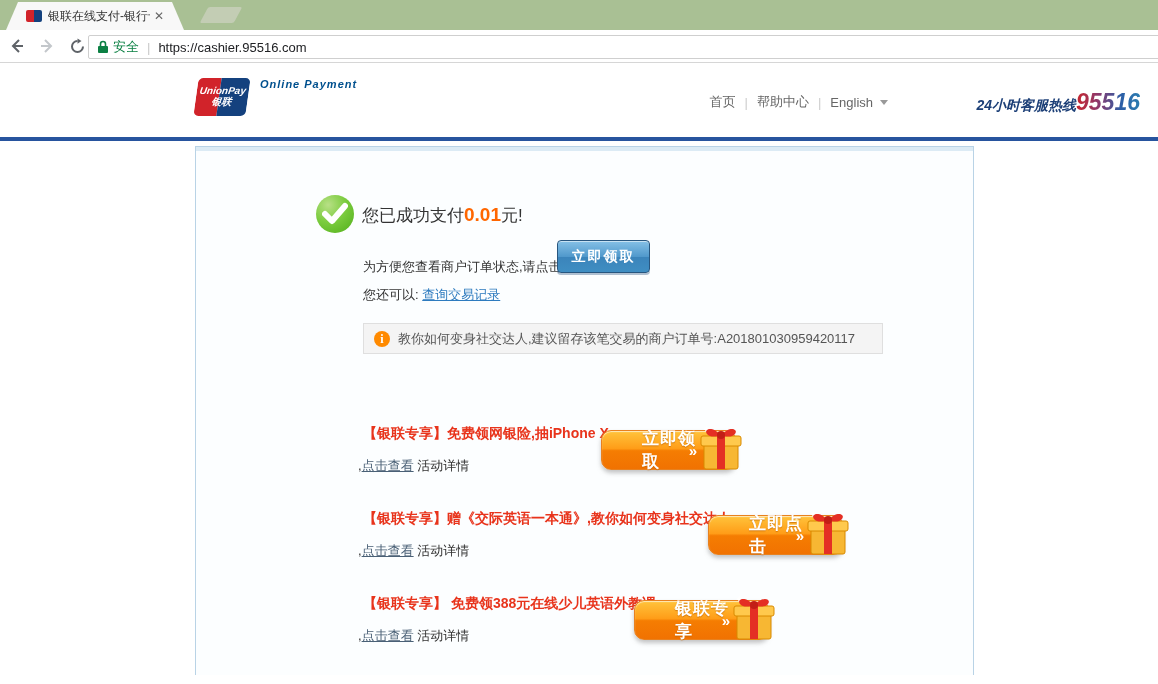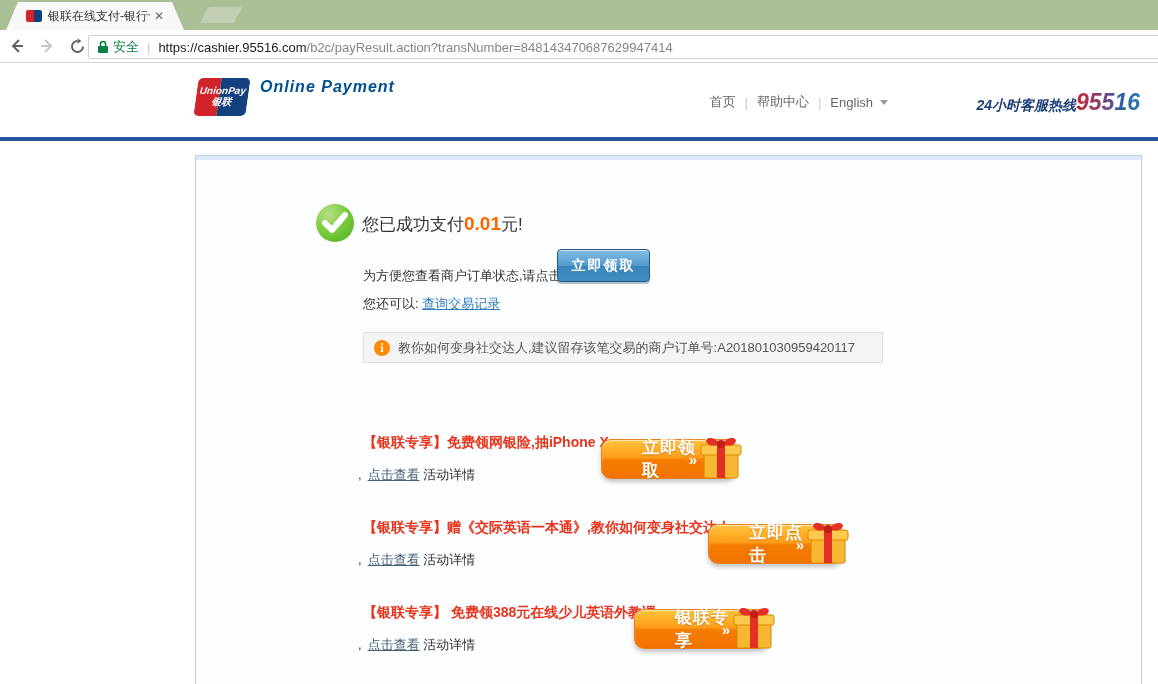--- a/index.html
+++ b/index.html
@@ -38,38 +38,38 @@
   .logo-card { position:relative; width:52px; height:38px; transform:skewX(-8deg); border-radius:5px;
     overflow:hidden; display:flex; }
   .logo-card .lc-red { width:45%; height:100%; background:#d1232a; }
   .logo-card .lc-blue { width:55%; height:100%; background:#14417e; }
   .logo-card .lc-text { position:absolute; left:0; top:0; width:100%; height:100%; color:#fff;
     font-style:italic; font-weight:bold; text-align:center; line-height:1.1; padding-top:7px; }
   .logo-card .lc-top { font-size:10px; display:block; }
   .logo-card .lc-bottom { font-size:10px; display:block; }
   .logo-text { margin-left:12px; color:#00508e; font-style:italic; }
   .logo-cn { font-size:27px; font-weight:bold; letter-spacing:2px; line-height:1.1; }
-  .logo-en { font-size:16px; font-weight:bold; letter-spacing:1px;text-align:center; }
+  .logo-en { font-size:11px; font-weight:bold; letter-spacing:1px;text-align:center; }
 
   .header-nav { position:absolute; right:270px; top:30px; font-size:13px; color:#666;
     display:flex; align-items:center; white-space:nowrap; }
   .header-nav a { color:#666; text-decoration:none; cursor:pointer; }
   .nav-sep { color:#ccc; margin:0 9px; }
   .lang-caret { display:inline-block; width:0; height:0; border-left:4px solid transparent;
     border-right:4px solid transparent; border-top:5px solid #999; margin-left:7px; }
   .hotline { position:absolute; right:18px; top:26px; display:flex; align-items:baseline; }
   .hotline-label { color:#1c3f77; font-size:14px; font-weight:bold; font-style:italic; }
   .hotline-num { font-size:23px; font-weight:bold; font-style:italic; margin-left:0;
     background:linear-gradient(90deg,#c9252c 0%,#8c3a6e 35%,#2c5ea6 70%,#2b7cb0 100%);
     -webkit-background-clip:text; background-clip:text; color:transparent; }
 
   .header-rule { position:absolute; left:0; top:137px; width:1158px; height:4px; background:#27549e; }
 
   
-  .panel { position:absolute; left:195px; top:155px; width:947px; height:529px; background:#fcfeff;
+  .panel { position:absolute; left:195px; top:146px; width:779px; height:529px; background:#fcfeff;
     border:1px solid #b9d3e6; border-bottom:none; }
   .panel-topglow { position:absolute; left:0; top:0; width:100%; height:4px; background:#dcebf5; }
 
   .check-ico { position:absolute; left:120px; top:48px; width:38px; height:38px; border-radius:50%;
     background:radial-gradient(circle at 32% 26%, #b8e086 0%, #7ccc3f 45%, #4fae19 100%); }
   .check-ico svg { position:absolute; left:6px; top:7px; }
 
   .success-line { position:absolute; left:166px; top:57px; font-size:17px; color:#333; }
   .success-amount { color:#f60; font-weight:bold; font-size:19px; }
 
@@ -86,21 +86,21 @@
   .notice-box { position:absolute; left:167px; top:176px; width:520px; height:31px; background:#f4f4f4;
     border:1px solid #dfdfdf; display:flex; align-items:center; padding:0 10px; }
   .info-ico { width:16px; height:16px; border-radius:50%; background:#ff8a00; color:#fff;
     font-size:12px; font-weight:bold; text-align:center; line-height:16px; flex:0 0 auto;
     font-family:"Liberation Serif",serif; }
   .notice-text { font-size:13px; color:#555; margin-left:8px; white-space:nowrap; }
 
   
   .promo-title { position:absolute; font-size:14px; font-weight:bold; color:#e8341c; white-space:nowrap; }
   .promo-links { position:absolute; font-size:13px; color:#333; }
-  .promo-view-link { color:#4a6076; text-decoration:underline; cursor:pointer;margin-left:6px; }
+  .promo-view-link { color:#4a6076; text-decoration:underline; cursor:pointer; }
   .promo-btn { position:absolute; width:135px; height:40px; border-radius:10px;
     background:linear-gradient(180deg,#ffc43c 0%,#ff9d18 46%,#f57d02 52%,#f17201 100%);
     border:1px solid #e8811f; cursor:pointer;
     box-shadow:inset 0 1px 1px rgba(255,255,255,.65), 0 3px 4px rgba(140,140,140,.5); }
   .promo-btn-label { position:absolute; left:0; top:0; width:108px; height:100%; display:flex;
     align-items:center; justify-content:center; color:#fff; font-weight:bold; font-size:17px;
     letter-spacing:1px; text-shadow:0 1px 1px rgba(180,90,0,.6);padding-left:40px; }
   .promo-arrow { position:absolute; right:38px; top:11px; color:#fff; font-size:15px; font-weight:bold; }
   .promo-spark1 { position:absolute; right:24px; top:-8px; color:#fff; font-size:11px; }
   .promo-spark2 { position:absolute; right:42px; top:0px; color:#ffe9a8; font-size:8px; }
@@ -145,21 +145,20 @@
   <div class="omnibox">
     <span class="lock-ico">
       <svg width="12" height="14" viewBox="0 0 12 14">
           <rect x="1" y="6" width="10" height="7" rx="1" fill="#0b8043"></rect>
           <path d="M3.5 6 V4 a2.5 2.5 0 0 1 5 0 V6" stroke="#0b8043" stroke-width="1.6" fill="none"></path>
         </svg>
     </span>
     <span class="secure-label">安全</span>
     <span class="omni-sep">|</span>
     <span class="url-host">https://cashier.95516.com</span>
-      <span class="url-path">/b2c/payResult.action?transNumber=848143470687629947414</span>
   </div>
 </div>
 
 <div class="site-header">
   <div class="logo">
     <div class="logo-card">
       <span class="lc-red"></span>
         <span class="lc-blue"></span>
       <span class="lc-text">
         <span class="lc-top">UnionPay</span>

